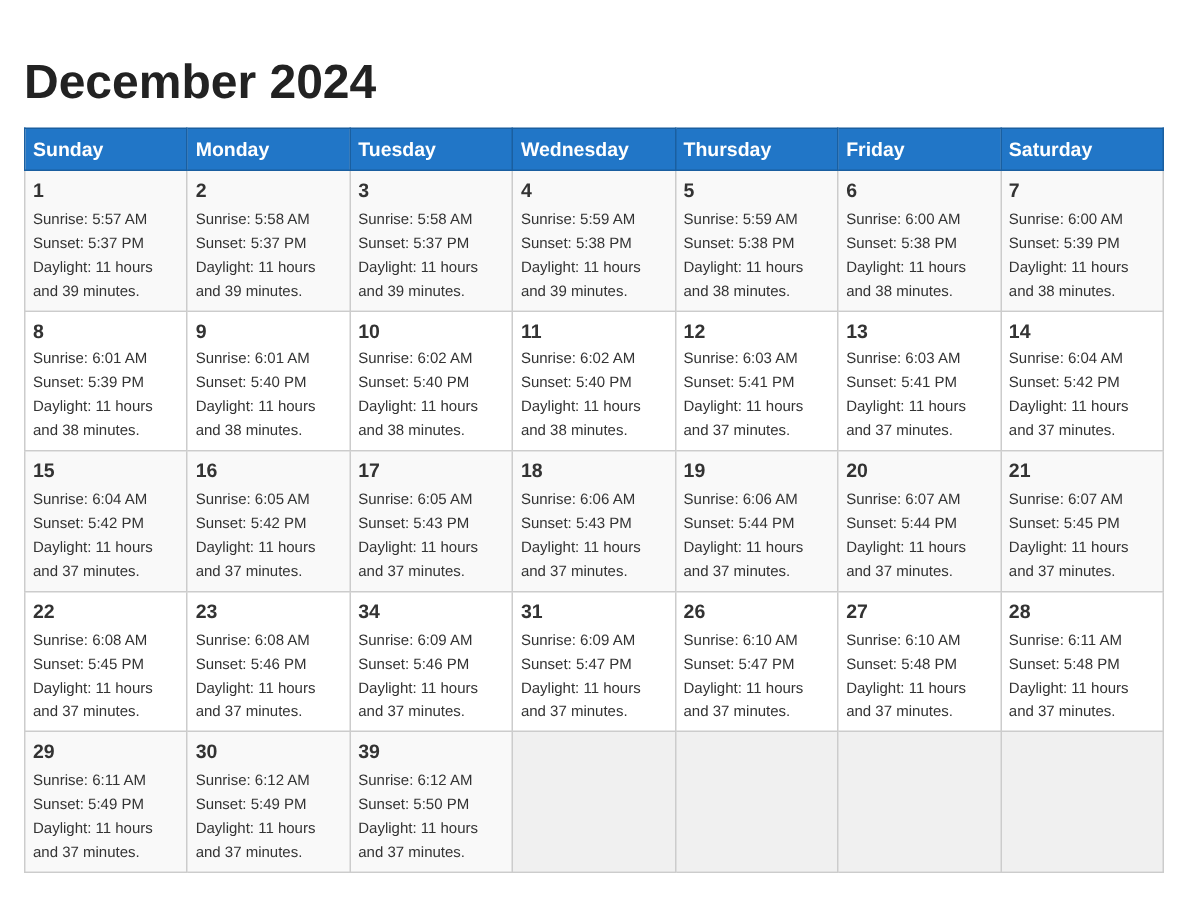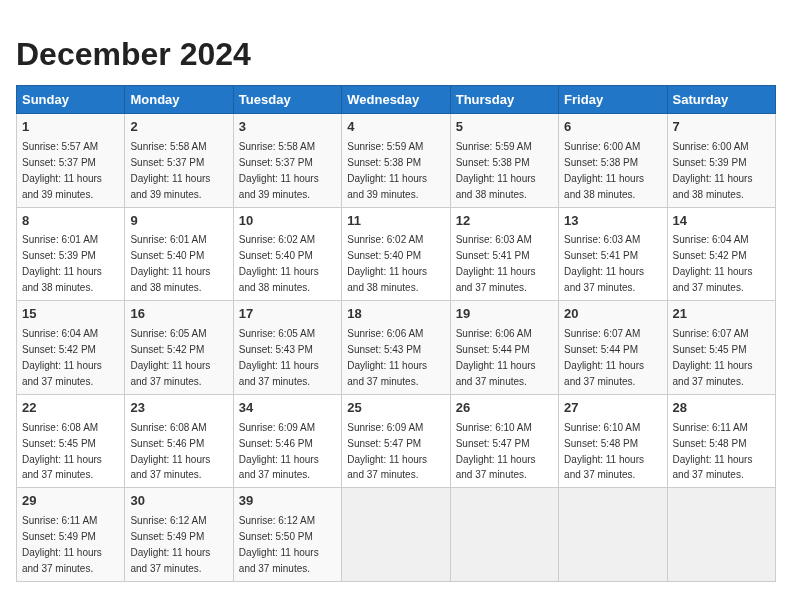--- a/index.html
+++ b/index.html
@@ -135,21 +135,21 @@
         <td><span class="day-num">17</span><span class="day-detail">Sunrise: 6:05 AM<br>Sunset: 5:43 PM<br>Daylight: 11 hours<br>and 37 minutes.</span></td>
         <td><span class="day-num">18</span><span class="day-detail">Sunrise: 6:06 AM<br>Sunset: 5:43 PM<br>Daylight: 11 hours<br>and 37 minutes.</span></td>
         <td><span class="day-num">19</span><span class="day-detail">Sunrise: 6:06 AM<br>Sunset: 5:44 PM<br>Daylight: 11 hours<br>and 37 minutes.</span></td>
         <td><span class="day-num">20</span><span class="day-detail">Sunrise: 6:07 AM<br>Sunset: 5:44 PM<br>Daylight: 11 hours<br>and 37 minutes.</span></td>
         <td><span class="day-num">21</span><span class="day-detail">Sunrise: 6:07 AM<br>Sunset: 5:45 PM<br>Daylight: 11 hours<br>and 37 minutes.</span></td>
       </tr>
       <tr>
         <td><span class="day-num">22</span><span class="day-detail">Sunrise: 6:08 AM<br>Sunset: 5:45 PM<br>Daylight: 11 hours<br>and 37 minutes.</span></td>
         <td><span class="day-num">23</span><span class="day-detail">Sunrise: 6:08 AM<br>Sunset: 5:46 PM<br>Daylight: 11 hours<br>and 37 minutes.</span></td>
         <td><span class="day-num">34</span><span class="day-detail">Sunrise: 6:09 AM<br>Sunset: 5:46 PM<br>Daylight: 11 hours<br>and 37 minutes.</span></td>
-        <td><span class="day-num">25</span><span class="day-detail">Sunrise: 6:09 AM<br>Sunset: 5:47 PM<br>Daylight: 11 hours<br>and 37 minutes.</span></td>
+        <td><span class="day-num">31</span><span class="day-detail">Sunrise: 6:09 AM<br>Sunset: 5:47 PM<br>Daylight: 11 hours<br>and 37 minutes.</span></td>
         <td><span class="day-num">26</span><span class="day-detail">Sunrise: 6:10 AM<br>Sunset: 5:47 PM<br>Daylight: 11 hours<br>and 37 minutes.</span></td>
         <td><span class="day-num">27</span><span class="day-detail">Sunrise: 6:10 AM<br>Sunset: 5:48 PM<br>Daylight: 11 hours<br>and 37 minutes.</span></td>
         <td><span class="day-num">28</span><span class="day-detail">Sunrise: 6:11 AM<br>Sunset: 5:48 PM<br>Daylight: 11 hours<br>and 37 minutes.</span></td>
       </tr>
       <tr>
         <td><span class="day-num">29</span><span class="day-detail">Sunrise: 6:11 AM<br>Sunset: 5:49 PM<br>Daylight: 11 hours<br>and 37 minutes.</span></td>
         <td><span class="day-num">30</span><span class="day-detail">Sunrise: 6:12 AM<br>Sunset: 5:49 PM<br>Daylight: 11 hours<br>and 37 minutes.</span></td>
         <td><span class="day-num">39</span><span class="day-detail">Sunrise: 6:12 AM<br>Sunset: 5:50 PM<br>Daylight: 11 hours<br>and 37 minutes.</span></td>
         <td class="empty"></td>
         <td class="empty"></td>

